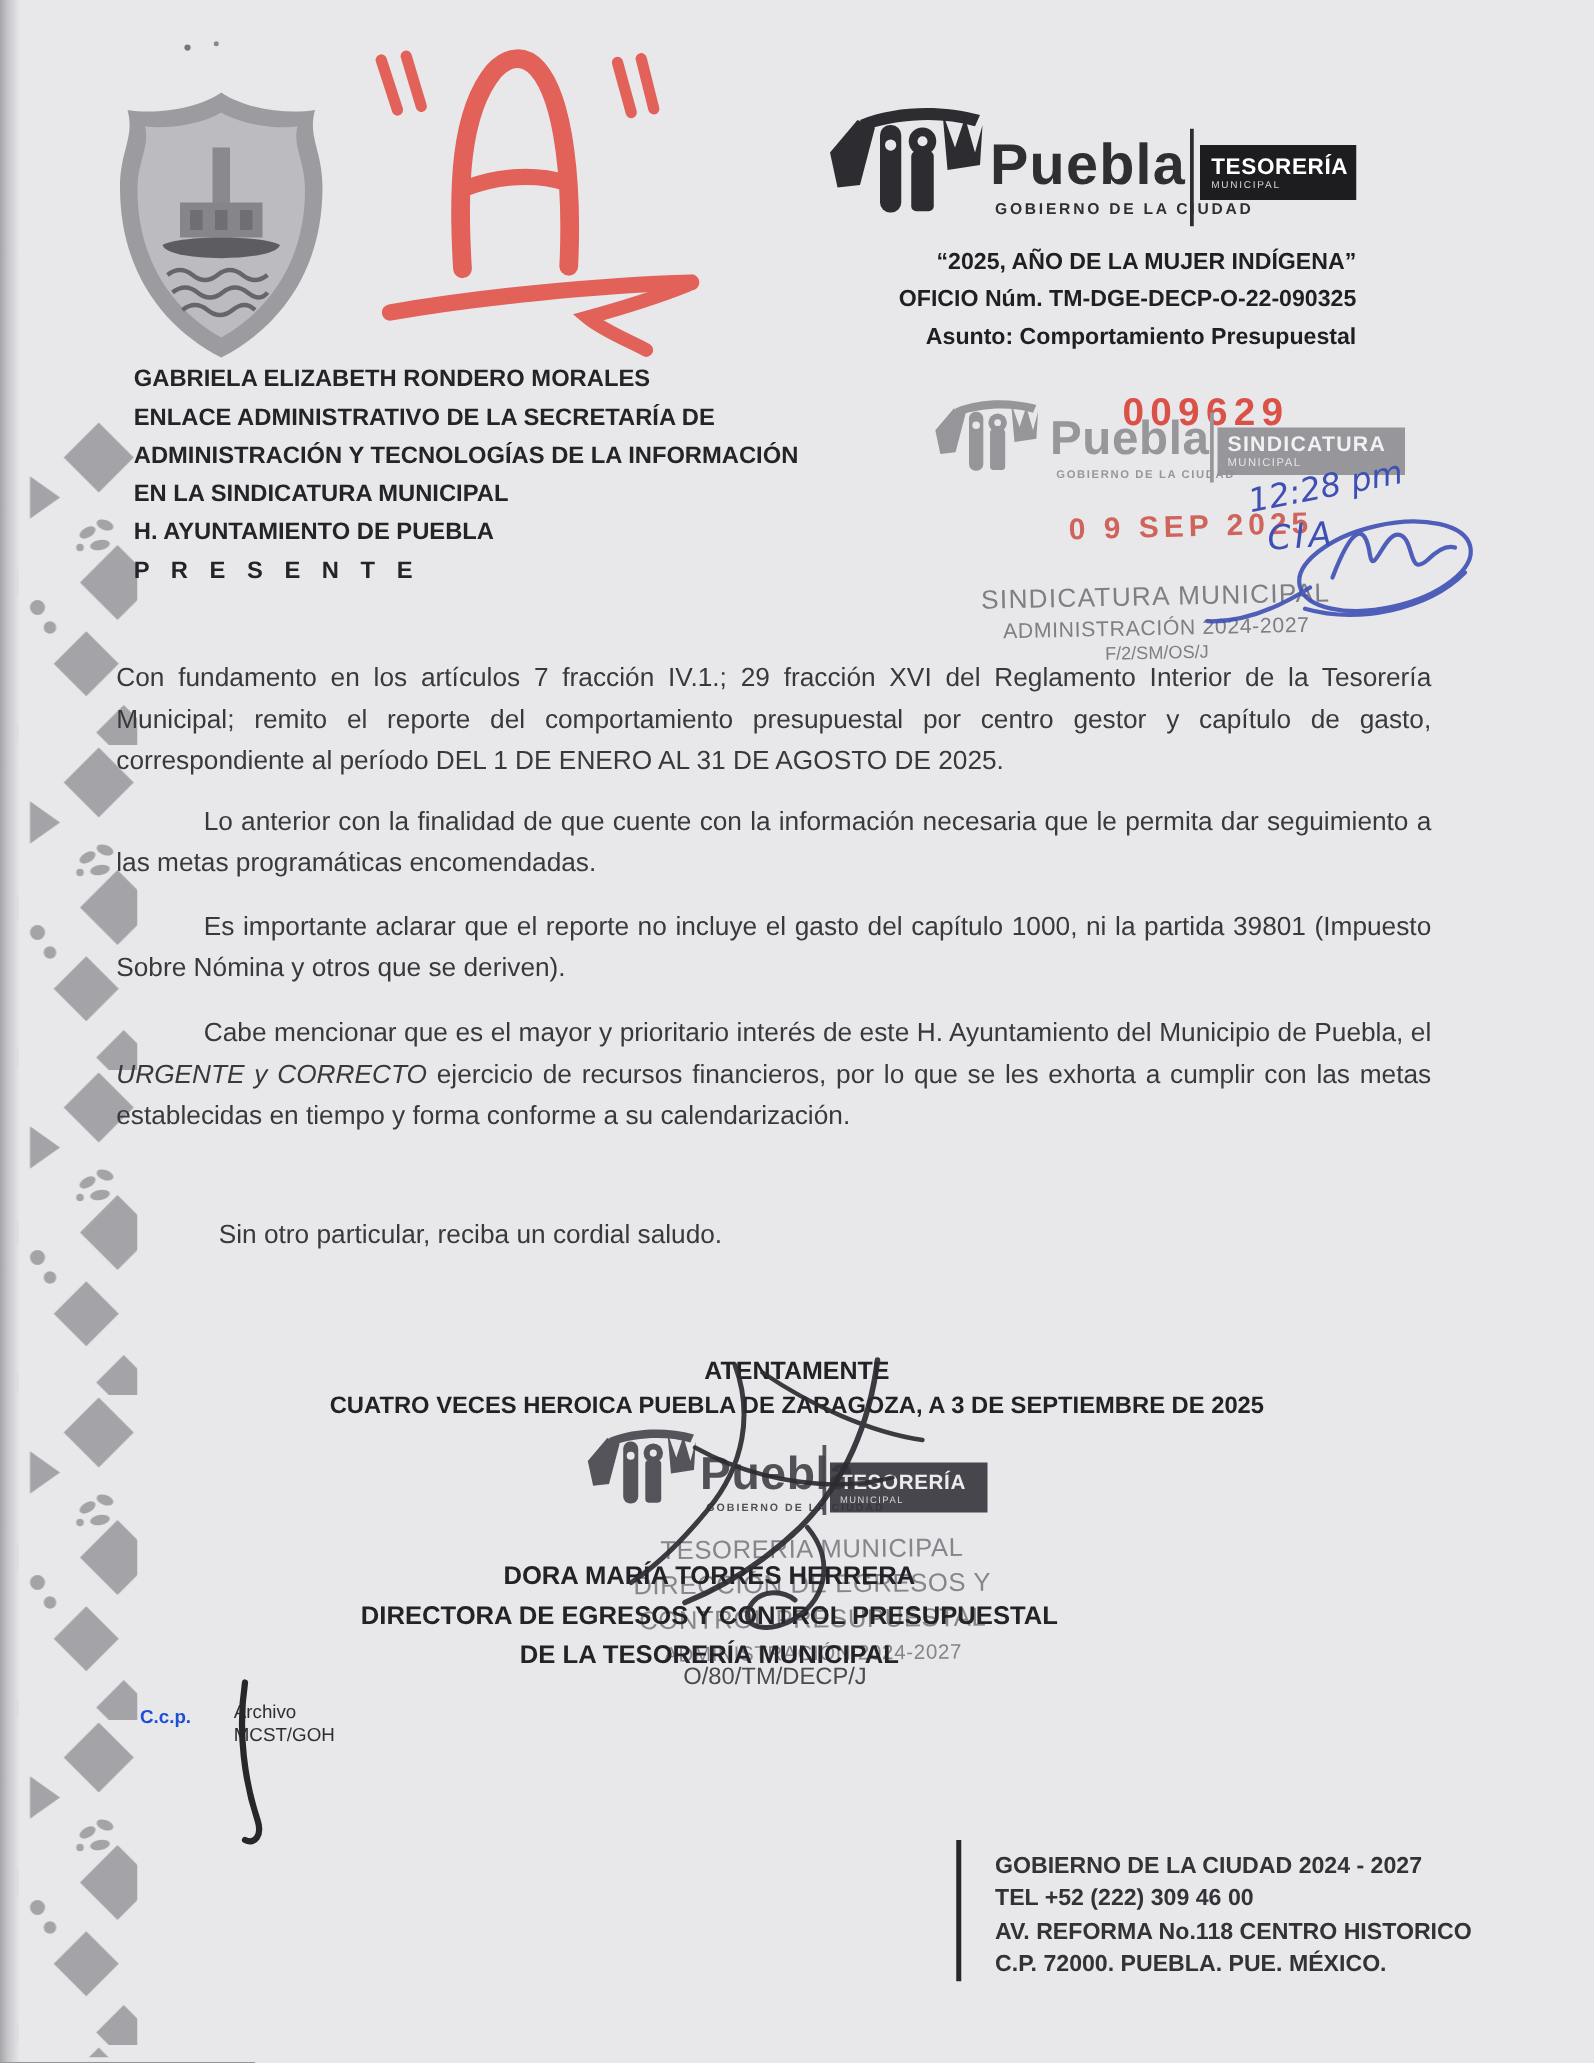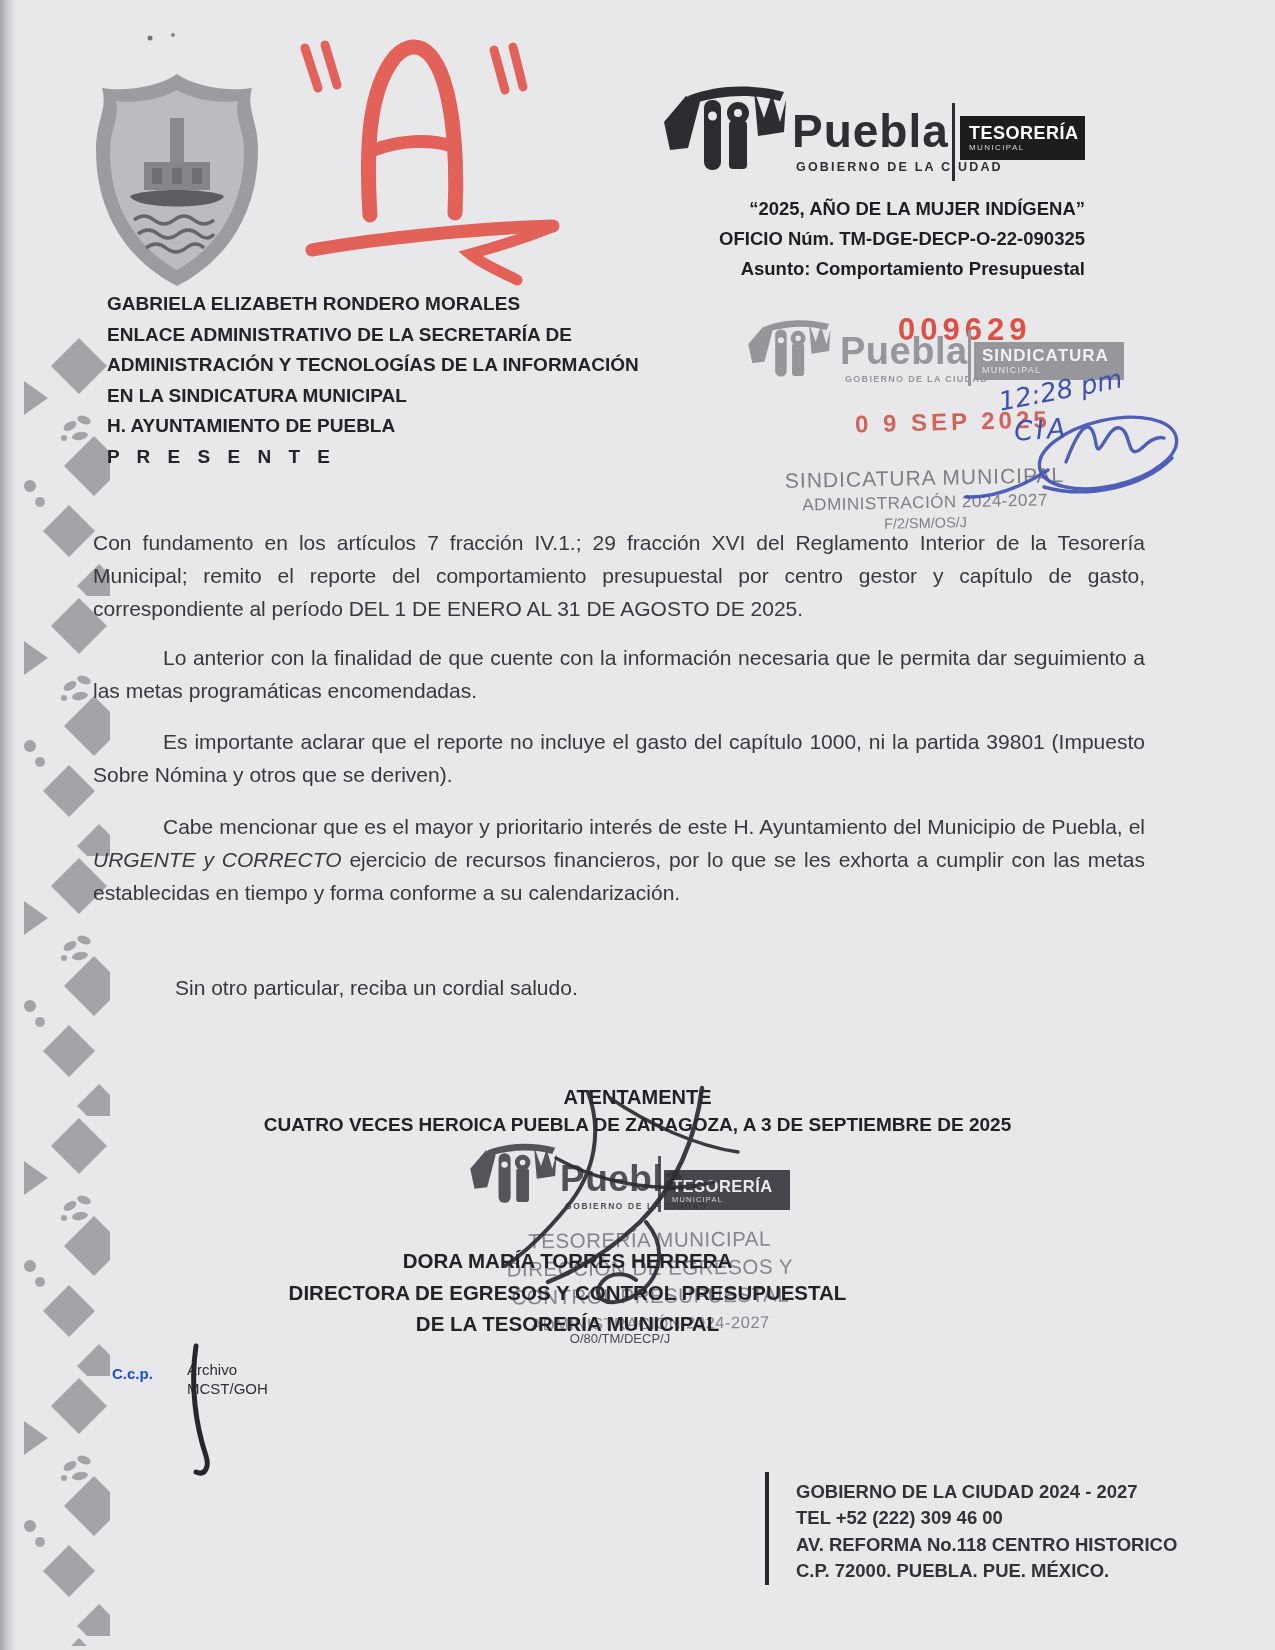--- a/index.html
+++ b/index.html
@@ -41,21 +41,21 @@
   
   .tes-word{font-weight:700;letter-spacing:.5px;color:#414147;}
   .tes-tag{font-weight:700;letter-spacing:1.6px;color:#414147;}
   .tes-box{background:#35353b;color:#ededf0;display:flex;flex-direction:column;justify-content:center;padding-left:8px;opacity:.9;}
   .tes-box .t1{font-weight:700;font-size:16.5px;letter-spacing:.5px;line-height:18px;}
   .tes-box .t2{font-size:7.5px;letter-spacing:1.2px;line-height:9px;color:#d4d4d8;}
   .dir-stamp{left:455px;top:1226px;width:390px;text-align:center;color:#85858b;transform:rotate(-.6deg);}
   .dir-stamp div{font-size:20.5px;line-height:28px;letter-spacing:.5px;}
   .dir-stamp .small{font-size:16.5px;line-height:26px;}
   .name-block{left:255px;top:1245px;width:625px;text-align:center;font-weight:700;font-size:20.5px;line-height:31.5px;color:#232327;}
-  .ref-code{left:470px;top:1331px;width:300px;text-align:center;font-size:13px;color:#4a4a50;font-family:"Liberation Sans",sans-serif;}
+  .ref-code{left:470px;top:1331px;width:300px;text-align:center;font-size:19px;color:#4a4a50;font-family:"Liberation Sans",sans-serif;}
   
   .ccp-label{left:112px;top:1365px;font-size:15px;font-weight:700;color:#1d4ed8;}
   .ccp-lines{left:187px;top:1361px;font-size:15px;line-height:18.5px;color:#2e2e33;}
   
   .slogan{left:420px;top:1496px;width:340px;text-align:center;color:#222226;}
   .slogan-row{display:flex;align-items:center;justify-content:center;gap:8px;}
   .slogan .l1{font-weight:700;font-size:26px;letter-spacing:7px;}
   .slogan .l2{font-weight:700;font-size:45px;letter-spacing:2px;line-height:42px;}
   .foot-divider{left:765px;top:1472px;width:3.5px;height:113px;background:#26262b;}
   .address{left:796px;top:1479px;font-weight:700;font-size:18.5px;line-height:26.4px;color:#323237;}

